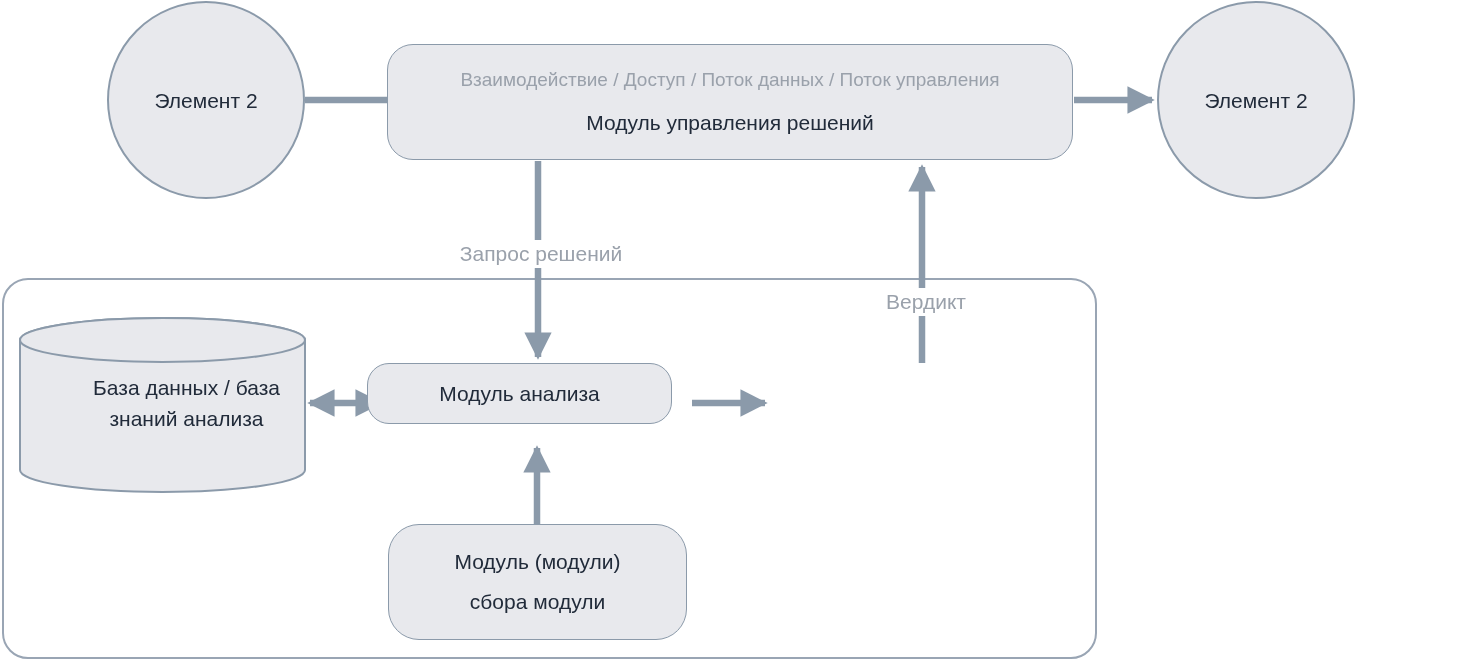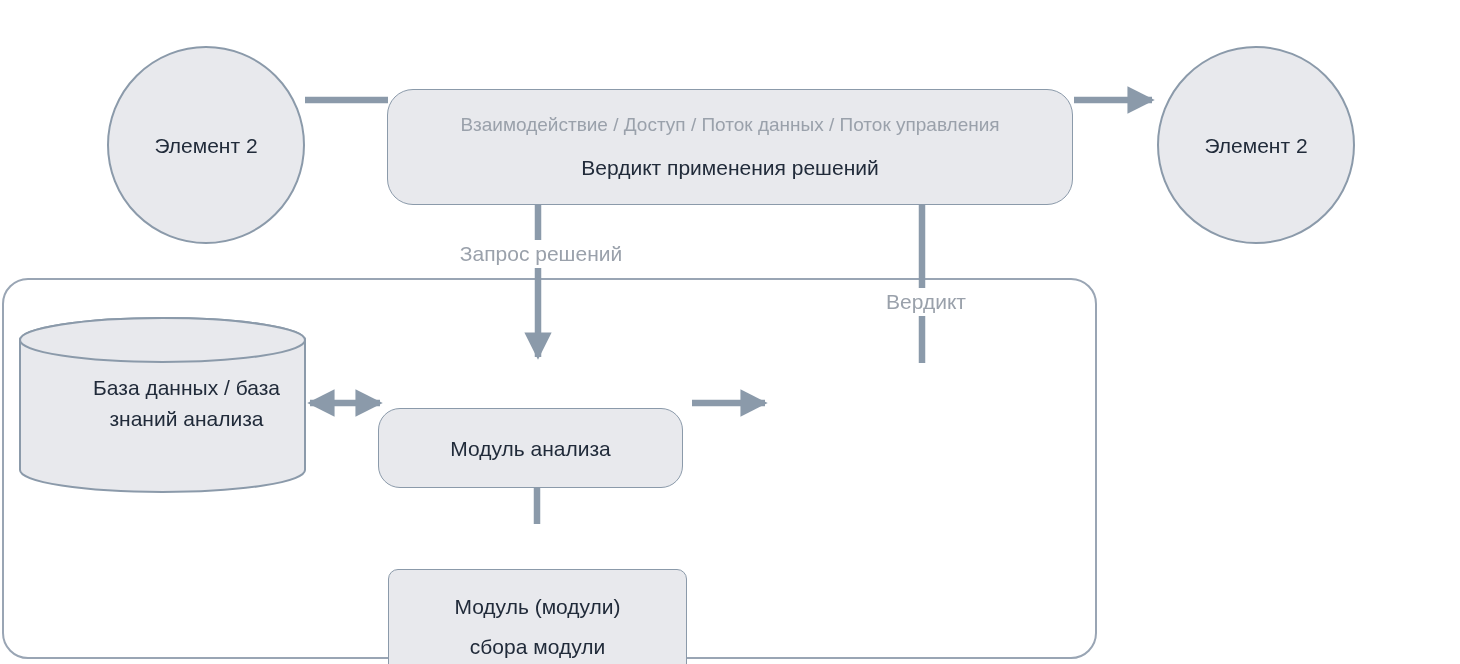--- a/index.html
+++ b/index.html
@@ -2,21 +2,21 @@
 <html><head>
 <meta charset="utf-8">
 <style>
   html,body{margin:0;padding:0;background:#fff;}
   .canvas{
     position:relative;width:1460px;height:664px;background:#ffffff;overflow:hidden;
     font-family:"Liberation Sans","DejaVu Sans",sans-serif;color:#212b3a;
   }
   .node{
     position:absolute;display:flex;flex-direction:column;align-items:center;justify-content:center;
-    background:#e8e9ed;border:1.5px solid #8b9aaa;box-sizing:border-box;text-align:center;margin-top:45px;
+    background:#e8e9ed;border:1.5px solid #8b9aaa;box-sizing:border-box;text-align:center;
   }
   .circle{width:198px;height:198px;border-radius:50%;border-width:2px;}
   .rounded{border-radius:24px;}
   .node-label{font-size:21px;line-height:31px;color:#212b3a;text-align:right;}
   .node-sub{font-size:19px;color:#9aa1ab;line-height:26px;margin-bottom:14px;}
   .two-line .node-label{line-height:40px;}
   .container-frame{
     position:absolute;left:2px;top:278px;width:1095px;height:381px;
     border:2px solid #99a5b4;border-radius:26px;box-sizing:border-box;background:transparent;
   }
@@ -70,31 +70,31 @@
   <div class="node circle" style="left:107px;top:1px;">
     <span class="node-label">Элемент 2</span>
   </div>
 
   <div class="node circle" style="left:1157px;top:1px;">
     <span class="node-label">Элемент 2</span>
   </div>
 
   <div class="node rounded" style="left:387px;top:44px;width:686px;height:116px;border-radius:26px;">
     <span class="node-sub">Взаимодействие / Доступ / Поток данных / Поток управления</span>
-    <span class="node-label">Вердикт применения решений</span>
+    <span class="node-label">Модуль управления решений</span>
   </div>
 
   <div class="db-text">
     <span>База данных / база</span><br>
     <span>знаний анализа</span>
   </div>
 
-  <div class="node rounded" style="left:378px;top:363px;width:305px;height:80px;border-radius:22px;">
+  <div class="node rounded" style="left:367px;top:363px;width:305px;height:61px;border-radius:22px;">
     <span class="node-label">Модуль анализа</span>
   </div>
 
 
-  <div class="node rounded two-line" style="left:388px;top:524px;width:299px;height:116px;border-radius:10px;">
+  <div class="node rounded two-line" style="left:388px;top:524px;width:299px;height:116px;border-radius:31px;">
     <span class="node-label">Модуль (модули)</span>
     <span class="node-label">сбора модули</span>
   </div>
 
 </div>
 
 </body></html>

